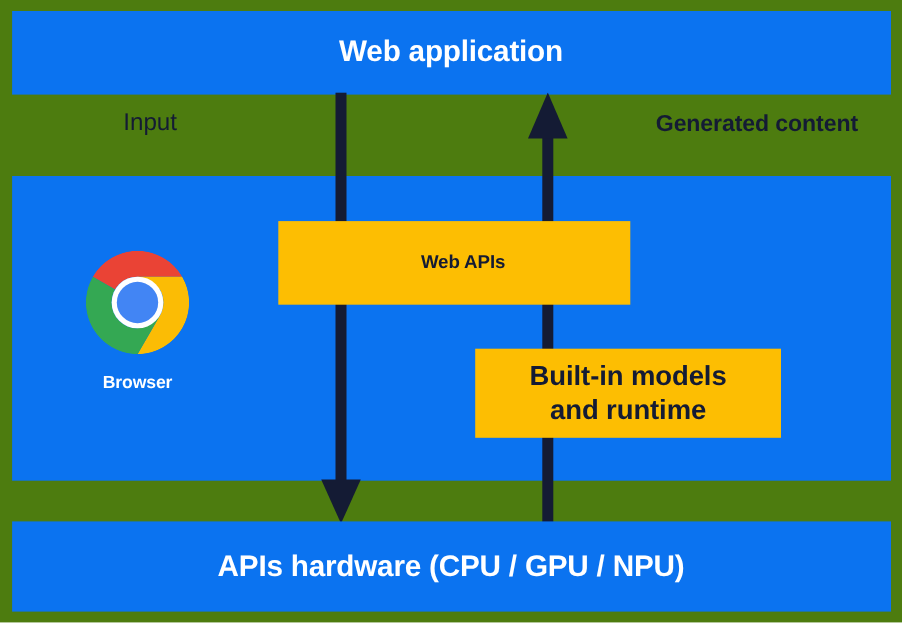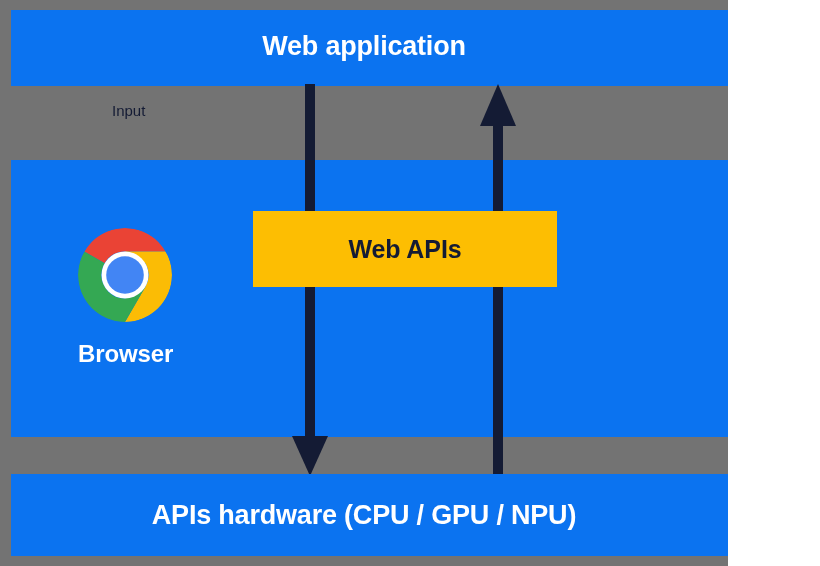--- a/index.html
+++ b/index.html
@@ -5,23 +5,23 @@
   html, body {
     margin: 0;
     padding: 0;
     background: #ffffff;
   }
   body {
     font-family: "Liberation Sans", sans-serif;
   }
   #diagram {
     position: relative;
-    width: 728px;
+    width: 820px;
     height: 566px;
-    background: #737373;
+    background: #4d7c0f;
     overflow: hidden;
   }
 
   
   .band {
     position: absolute;
     background: #0B73F0;
   }
   #band-top {
     left: 11px;
@@ -58,21 +58,21 @@
   #local-hardware-title  { top: 500px; }
 
   
   .io-label {
     position: absolute;
     color: #141B34;
     white-space: nowrap;
   }
   .io-caption {
     display: block;
-    font-size: 15px;
+    font-size: 22px;
     font-weight: 400;
     line-height: 22px;
   }
   .io-value {
     display: block;
     font-size: 21px;
     font-weight: 700;
     line-height: 26px;
     letter-spacing: -0.1px;
   }
@@ -112,24 +112,25 @@
     color: #141B34;
     display: flex;
     align-items: center;
     justify-content: center;
     text-align: center;
     font-weight: 700;
     letter-spacing: -0.1px;
   }
   #web-apis-box {
     left: 253px;
-    top: 211px;
+    top: 201px;
     width: 304px;
     height: 76px;
-    font-size: 25px;
+    font-size: 17px;
+    padding-left: 16px;
   }
   #built-in-models-box {
     left: 432px;
     top: 317px;
     width: 278px;
     height: 81px;
     font-size: 25px;
     line-height: 31px;
   }
   #built-in-models-box .box-line { display: block; }
@@ -145,56 +146,63 @@
 
   
   #browser-label {
     position: absolute;
     left: 78px;
     top: 340px;
     width: 94px;
     text-align: center;
     color: #ffffff;
     font-weight: 700;
-    font-size: 24px;
+    font-size: 16px;
     letter-spacing: -0.1px;
     white-space: nowrap;
   }
 </style>
 </head>
 <body>
 
 <div id="diagram">
 
   <div id="band-top" class="band"></div>
   <div id="web-application-title" class="band-title">Web application</div>
 
   <div id="io-input" class="io-label">
     <span class="io-caption">Input</span>
   </div>
 
   <div id="io-output" class="io-label">
+    <span class="io-value">Generated content</span>
   </div>
 
   <div id="band-middle" class="band"></div>
 
   <svg id="arrow-down-prompt" viewBox="0 0 48 392">
     <rect x="19" y="0" width="10" height="372" fill="#141B34"></rect>
     <polygon points="6,352 42,352 24,392" fill="#141B34"></polygon>
   </svg>
 
   <svg id="arrow-up-generated" viewBox="0 0 48 392">
     <rect x="19" y="20" width="10" height="372" fill="#141B34"></rect>
     <polygon points="24,0 42,42 6,42" fill="#141B34"></polygon>
   </svg>
 
   <div id="web-apis-box" class="yellow-box">
     <span>Web APIs</span>
   </div>
 
+  <div id="built-in-models-box" class="yellow-box">
+    <span>
+      <span class="box-line">Built-in models</span>
+      <span class="box-line">and runtime</span>
+    </span>
+  </div>
 
   <svg id="chrome-logo" viewBox="0 0 100 100">
     <defs>
       <clipPath id="circle-clip">
         <circle cx="50" cy="50" r="50"></circle>
       </clipPath>
     </defs>
     <g clip-path="url(#circle-clip)">
 
       <path d="M50,0 A50,50 0 0 1 93.3,25 L50,25 A25,25 0 0 0 28.3,37.5 L6.7,25 A50,50 0 0 1 50,0 Z" fill="#EA4335"></path>

